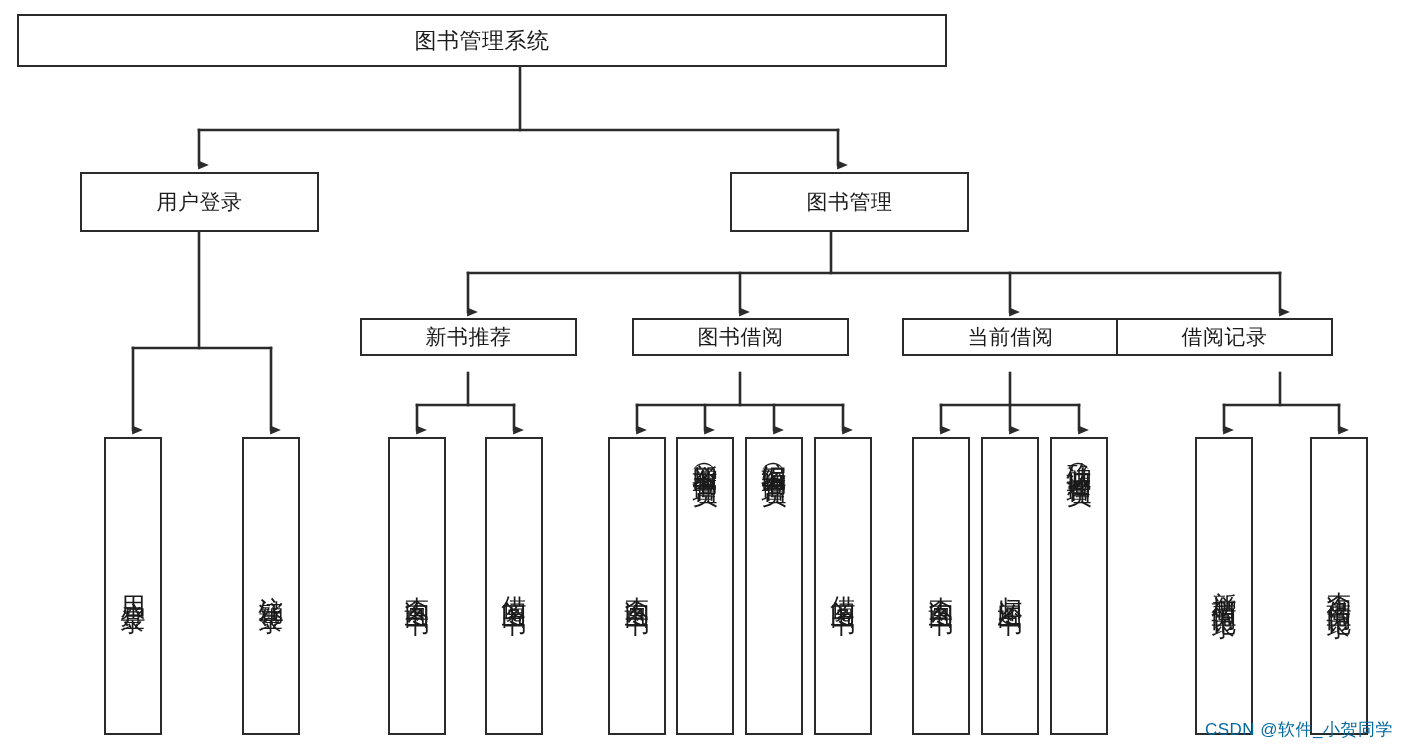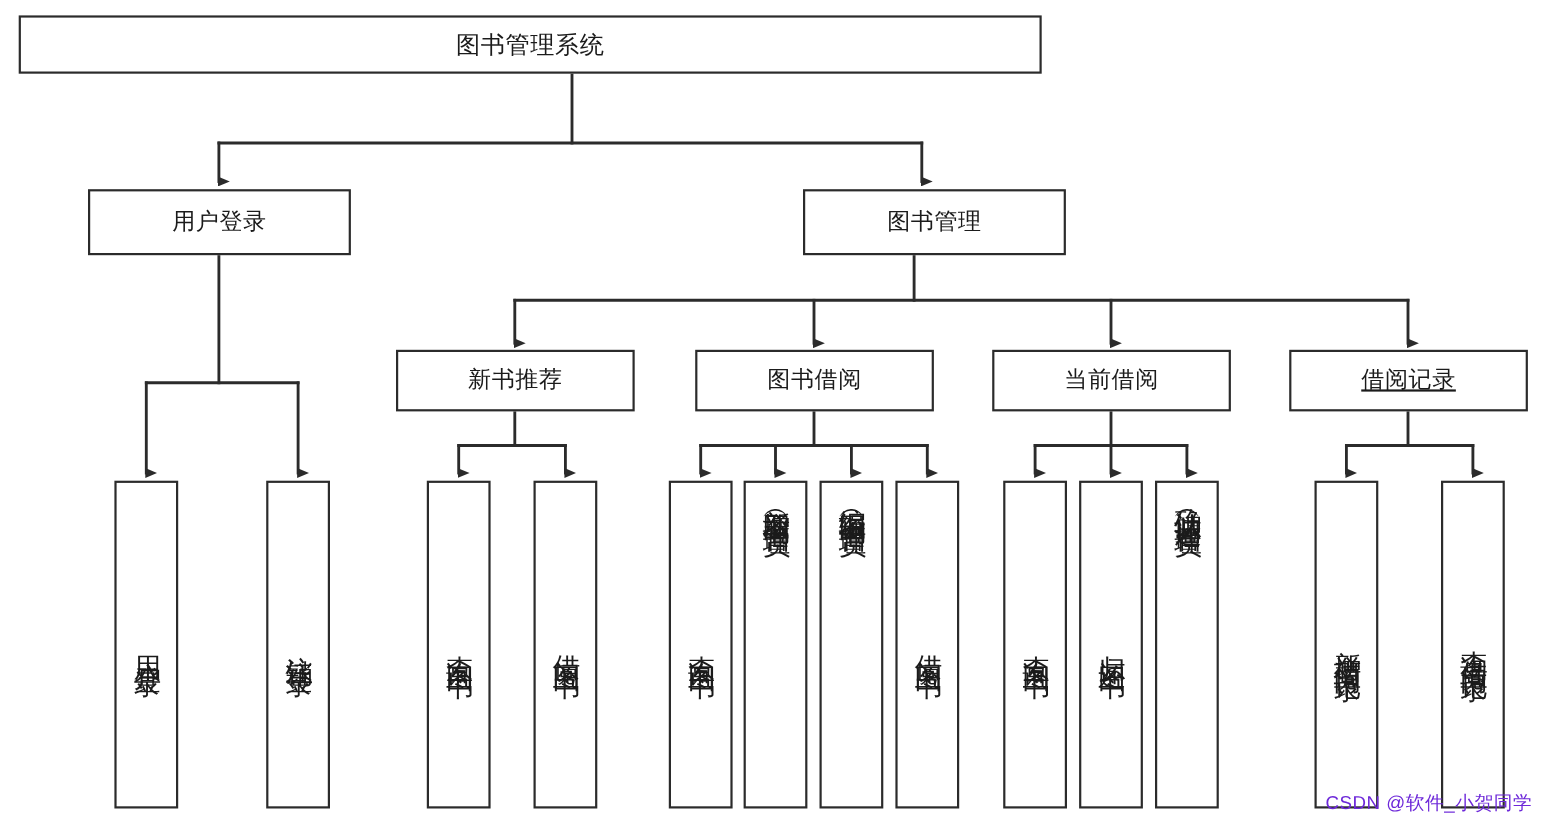--- a/index.html
+++ b/index.html
@@ -59,21 +59,21 @@
   .node.lvl2 {
     top: 172px;
     height: 60px;
     width: 239px;
   }
   .node.lvl2 .node-label { font-size: 21px; }
 
   
   .node.lvl3 {
     top: 318px;
-    height: 56px;
+    height: 38px;
     width: 217px;
   }
   .node.lvl3 .node-label { font-size: 21px; }
 
   
   .node.leaf {
     top: 437px;
     height: 298px;
     width: 58px;
     align-items: flex-start;
@@ -92,21 +92,21 @@
   .node.leaf.long .node-label { letter-spacing: 3px; }
   
   .node.leaf.short { align-items: center; padding-top: 0; }
 
   
   #watermark {
     position: absolute;
     right: 12px;
     bottom: 6px;
     font-size: 17px;
-    color: #6d28d9;
+    color: #0369a1;
     letter-spacing: 0.5px;
     user-select: none;
     white-space: nowrap;
   }
 </style>
 </head>
 <body>
 
 <div id="canvas">
 
@@ -174,21 +174,21 @@
 
   <div class="node lvl3" style="left:360px;">
     <span class="node-label">新书推荐</span>
   </div>
   <div class="node lvl3" style="left:632px;">
     <span class="node-label">图书借阅</span>
   </div>
   <div class="node lvl3" style="left:902px;">
     <span class="node-label">当前借阅</span>
   </div>
-  <div class="node lvl3" style="left:1172px;text-decoration:underline;">
+  <div class="node lvl3" style="left:1116px;">
     <span class="node-label">借阅记录</span>
   </div>
 
   <div class="node leaf short" style="left:104px;">
     <span class="node-label">用户登录</span>
   </div>
   <div class="node leaf short" style="left:242px;">
     <span class="node-label">注销登录</span>
   </div>
 

